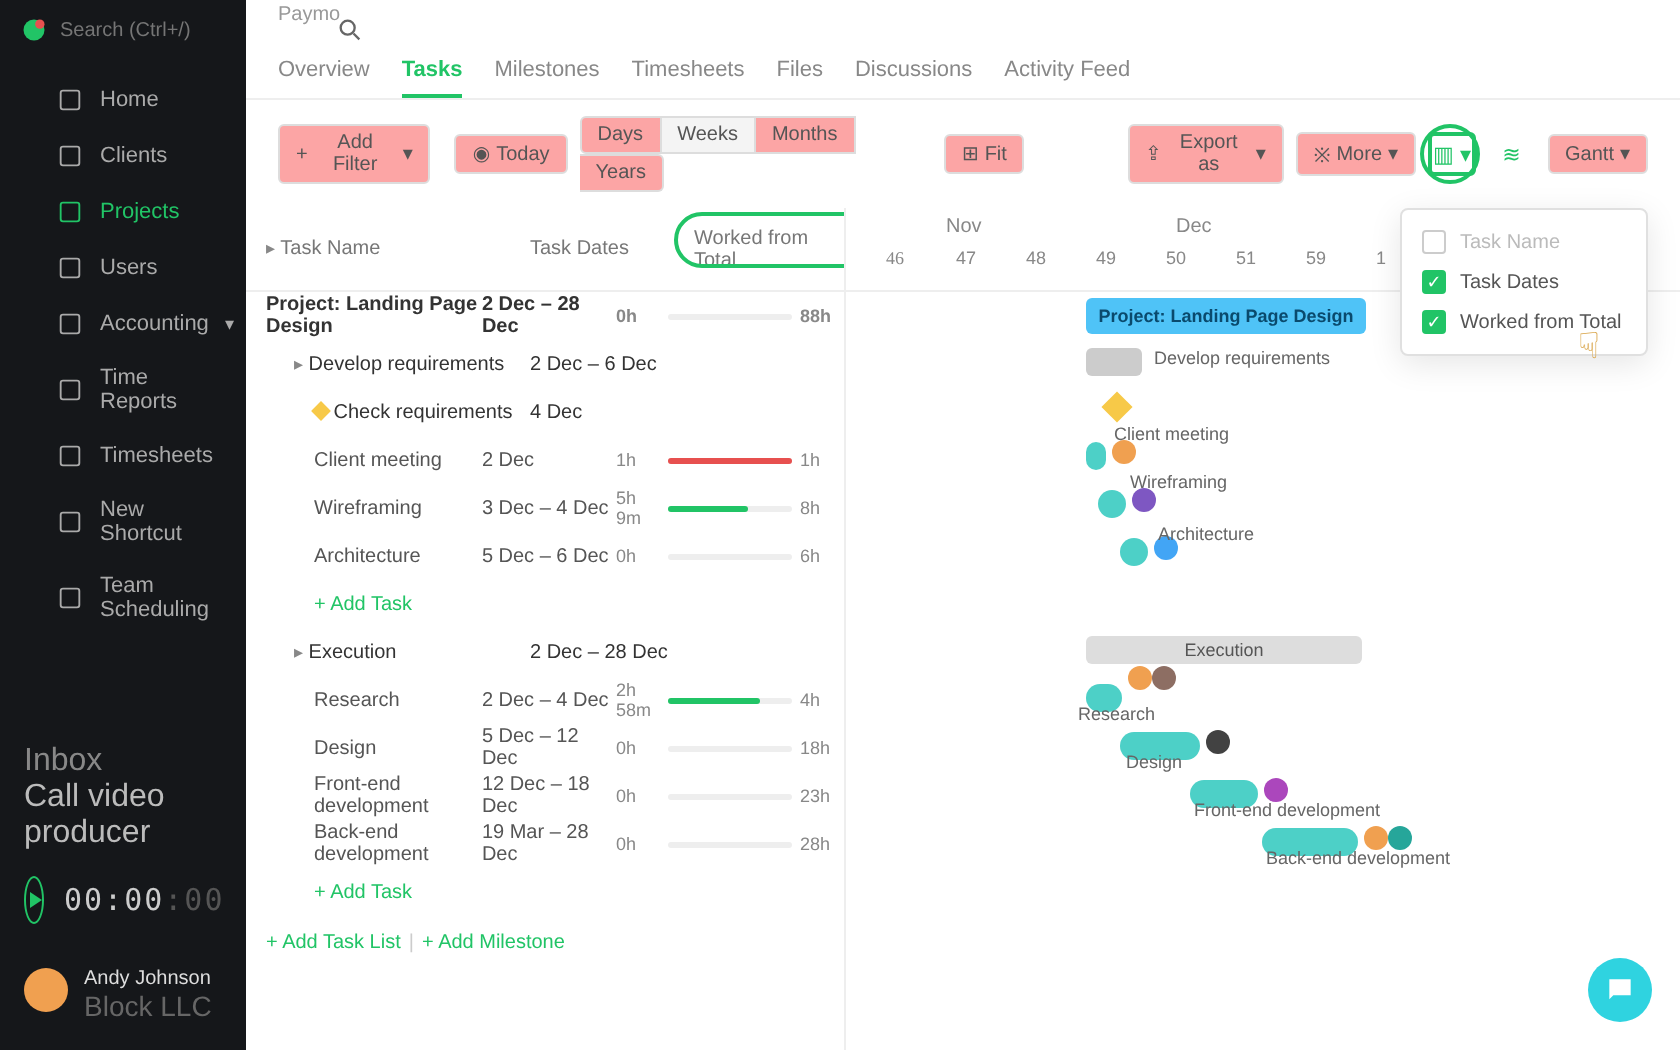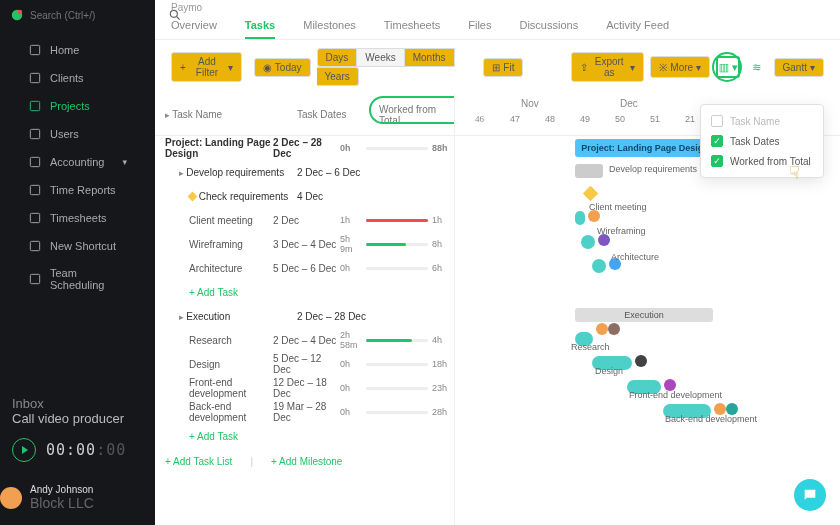--- a/index.html
+++ b/index.html
@@ -1,50 +1,50 @@
 <!DOCTYPE html>
 <html><head>
 <meta charset="utf-8">
 <style>
 *{box-sizing:border-box;margin:0;padding:0}
 body{font-family:-apple-system,BlinkMacSystemFont,"Segoe UI",Arial,sans-serif;font-size:11px;color:#333;background:#fff;width:840px;height:525px;overflow:hidden;position:relative}
 .app{display:flex;height:525px}
-.sidebar{width:155px;background:#15171a;color:#888;display:flex;flex-direction:column;flex-shrink:0}
+.sidebar{width:123px;background:#15171a;color:#888;display:flex;flex-direction:column;flex-shrink:0}
 .sb-search{display:flex;align-items:center;padding:8px 10px;gap:6px;color:#555}
 .sb-search svg{flex-shrink:0}
 .sb-search input{background:transparent;border:0;color:#555;font-size:10px;outline:none;flex:1}
 .sb-icon{width:14px;height:14px;flex-shrink:0}
 .sb-nav{list-style:none;padding:6px 16px}
 .sb-item{display:flex;align-items:center;gap:8px;padding:7px 12px;color:#aaa;cursor:pointer;font-size:11px}
 .sb-item.active{color:#21c466}
 .sb-sep{flex:1}
-.sb-inbox{padding:8px 12px;color:#888;font-size:13px}
+.sb-inbox{padding:8px 12px;color:#888;font-size:16px}
 .sb-timer{display:flex;align-items:center;gap:10px;padding:4px 12px 12px}
 .sb-timer-circle{width:24px;height:24px;border:1.6px solid #21c466;border-radius:50%;display:flex;align-items:center;justify-content:center}
 .sb-timer-play{width:0;height:0;border-left:6px solid #21c466;border-top:4px solid transparent;border-bottom:4px solid transparent;margin-left:2px}
 .sb-time{font-family:monospace;font-size:15px;color:#ccc;letter-spacing:1px}
 .sb-time .dim{color:#555}
-.sb-user{display:flex;align-items:center;gap:8px;padding:10px 0 14px}
+.sb-user{display:flex;gap:8px;padding:10px 12px 14px}
 .avatar{width:22px;height:22px;border-radius:50%;background:#f0a050;display:inline-block}
 .sb-user-name{color:#ddd;font-size:10px}
 .sb-user-co{color:#666;font-size:14px}
 
 .main{flex:1;display:flex;flex-direction:column;overflow:hidden}
 .hdr{padding:10px 16px 0;display:flex;align-items:center;gap:8px}
 .hdr h1{font-size:15px;font-weight:600;color:#222}
 .badge-red{background:#e7504f;color:#fff;font-size:8px;padding:1px 4px;border-radius:2px;font-weight:700}
 .badge-active{color:#21c466;font-size:10px;display:flex;align-items:center;gap:2px}
 .hdr-icons{color:#bbb;display:flex;gap:8px;font-size:12px}
 .sub{padding:0 16px;color:#999;font-size:10px;margin-top:2px}
-.tabs{display:flex;gap:28px;padding:0 16px;border-bottom:1px solid #eee}
+.tabs{display:flex;gap:16px;padding:0 16px;margin-top:10px;border-bottom:1px solid #eee}
 .tab{padding:6px 0;font-size:11px;color:#888;cursor:pointer;border-bottom:2px solid transparent}
 .tab.active{color:#21c466;border-color:#21c466;font-weight:600}
 
 .toolbar{display:flex;align-items:center;padding:8px 16px;gap:6px}
-.btn{border:1px solid #ddd;background:#eab308;padding:3px 8px;font-size:10px;border-radius:3px;color:#555;cursor:pointer;display:inline-flex;align-items:center;gap:3px}
+.btn{border:1px solid #ddd;background:#fca5a5;padding:3px 8px;font-size:10px;border-radius:3px;color:#555;cursor:pointer;display:inline-flex;align-items:center;gap:3px}
 .btn.active{background:#f4f4f4}
 .tb-spacer{flex:1}
 .icon-btn{border:1px solid #ddd;background:#fff;width:24px;height:22px;border-radius:3px;display:inline-flex;align-items:center;justify-content:center;color:#555;cursor:pointer}
 .icon-btn.sel{border:2px solid #21c466;color:#21c466}
 
 .grid{display:flex;flex:1;overflow:hidden;position:relative}
 .left{width:300px;border-right:1px solid #eee;overflow:hidden}
 .right{flex:1;overflow:hidden;position:relative}
 
 .cols{display:flex;align-items:center;height:42px;border-bottom:1px solid #eee;font-size:10px;color:#777;position:relative;padding-left:10px}
@@ -56,21 +56,21 @@
 .row{display:flex;align-items:center;height:24px;font-size:10px;padding-left:10px}
 .row .col-task{display:flex;align-items:center;gap:4px}
 .row.project{font-weight:600;color:#333}
 .row.section{color:#333}
 .row.task{color:#555}
 .row .indent1{padding-left:14px}
 .row .indent2{padding-left:24px}
 .chev{color:#888;font-size:9px}
 .diamond{width:7px;height:7px;background:#f7c948;transform:rotate(45deg);display:inline-block}
 .addlink{color:#21c466;font-size:10px;padding-left:24px}
-.bottom-links{padding:8px 10px;font-size:10px;color:#21c466;display:flex;gap:18px;align-items:center}
+.bottom-links{padding:8px 10px;font-size:10px;color:#21c466;display:flex;gap:4px;align-items:center}
 .bar-bg{background:#eee;height:3px;width:62px;position:relative;display:inline-block;border-radius:2px}
 .bar-bg .fill{position:absolute;left:0;top:0;height:3px;border-radius:2px}
 .worked{display:flex;align-items:center;gap:4px;font-size:9px;color:#888}
 .worked .l{width:22px;}
 .worked .r{width:22px}
 
 .tl-hdr{height:42px;display:flex;font-size:9px;color:#888;position:relative;border-bottom:1px solid #eee}
 .tl-month{position:absolute;top:4px;font-size:10px}
 .tl-wk{position:absolute;top:20px;font-size:9px}
 .tl-body{position:relative}
@@ -366,29 +366,29 @@
           </div>
         <div class="bottom-links">
           <span>+ <span>Add Task List</span></span>
           <span style="color:#ccc">|</span>
           <span>+ <span>Add Milestone</span></span>
         </div>
       </div>
 
       <div class="right">
         <div class="tl-hdr" id="tlhdr">
-            <span class="tl-month" style="left: 56px; padding-left: 10px;">Nov</span>
+            <span class="tl-month" style="left: 40px; padding-left: 10px;">Nov</span>
             <span class="tl-month" style="left: 165px;">Dec</span>
             <span class="tl-wk" style="left: 20px; font-family: Liberation Serif, serif;">46</span>
             <span class="tl-wk" style="left: 55px;">47</span>
             <span class="tl-wk" style="left: 90px;">48</span>
             <span class="tl-wk" style="left: 125px;">49</span>
             <span class="tl-wk" style="left: 160px;">50</span>
             <span class="tl-wk" style="left: 195px;">51</span>
-            <span class="tl-wk" style="left: 230px;">21</span>
+            <span class="tl-wk" style="left: 230px;">59</span>
             <span class="tl-wk" style="left: 265px;">1</span>
             <span class="tl-wk" style="left: 300px;">2</span>
           </div>
         <div class="tl-body" id="tlbody">
           <div class="gbar proj" style="left:120px;top:3px;width:140px">Project: Landing Page Design</div>
           <div class="gbar grey" style="left:120px;top:28px;width:28px"></div>
           <span class="glabel" style="left:154px;top:28px">Develop requirements</span>
           <div class="gdiamond" style="left:130px;top:52px"></div>
           <div class="gbar teal" style="left:120px;top:75px;width:10px"></div>
           <span class="gav" style="left:133px;top:74px;background:#f0a050"></span>

